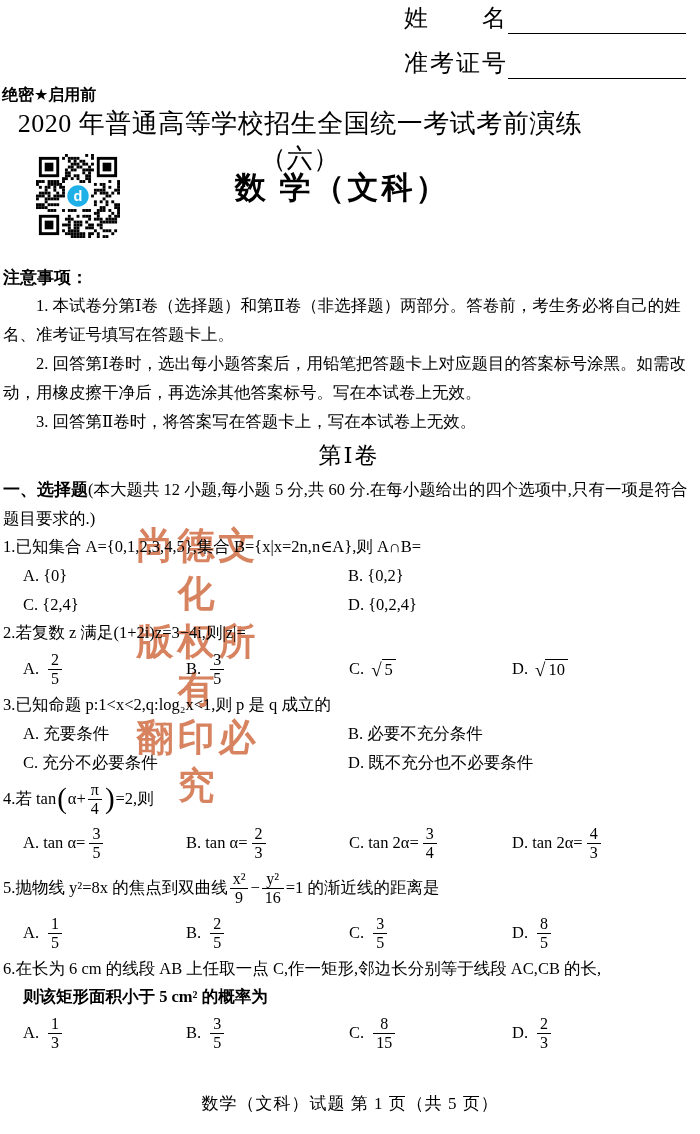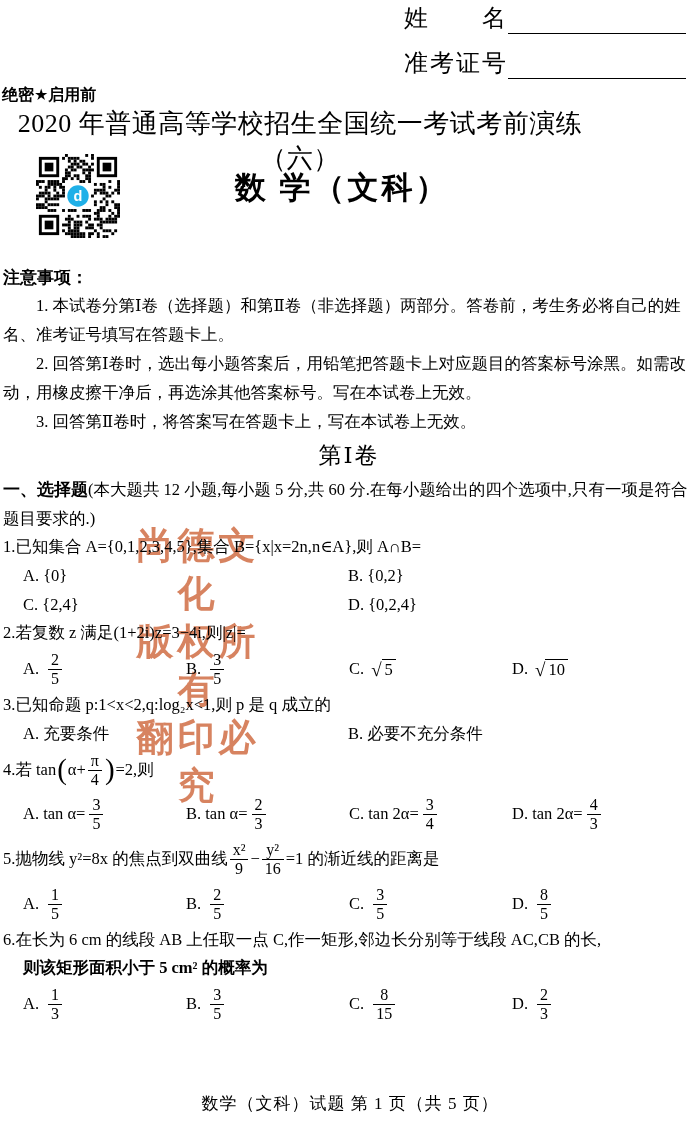--- a/index.html
+++ b/index.html
@@ -403,20 +403,24 @@
       </span>
     </div>
   </div>
 
   <div class="question">
     <div class="q-stem">3.已知命题 p:1&lt;x&lt;2,q:log₂x&lt;1,则 p 是 q 成立的</div>
     <div class="opt-row opt2 txt">
       <span class="opt">A. 充要条件</span>
       <span class="opt">B. 必要不充分条件</span>
     </div>
+    <div class="opt-row opt2 txt">
+      <span class="opt">C. 充分不必要条件</span>
+      <span class="opt">D. 既不充分也不必要条件</span>
+    </div>
   </div>
 
   <div class="question">
     <div class="q-stem mathrow q4">
       <span>4.若 tan</span>
       <span class="bigp">(</span>
       <span>α+</span>
       <span class="frac">
           <span class="fnum">π</span>
           <span class="fden">4</span>

